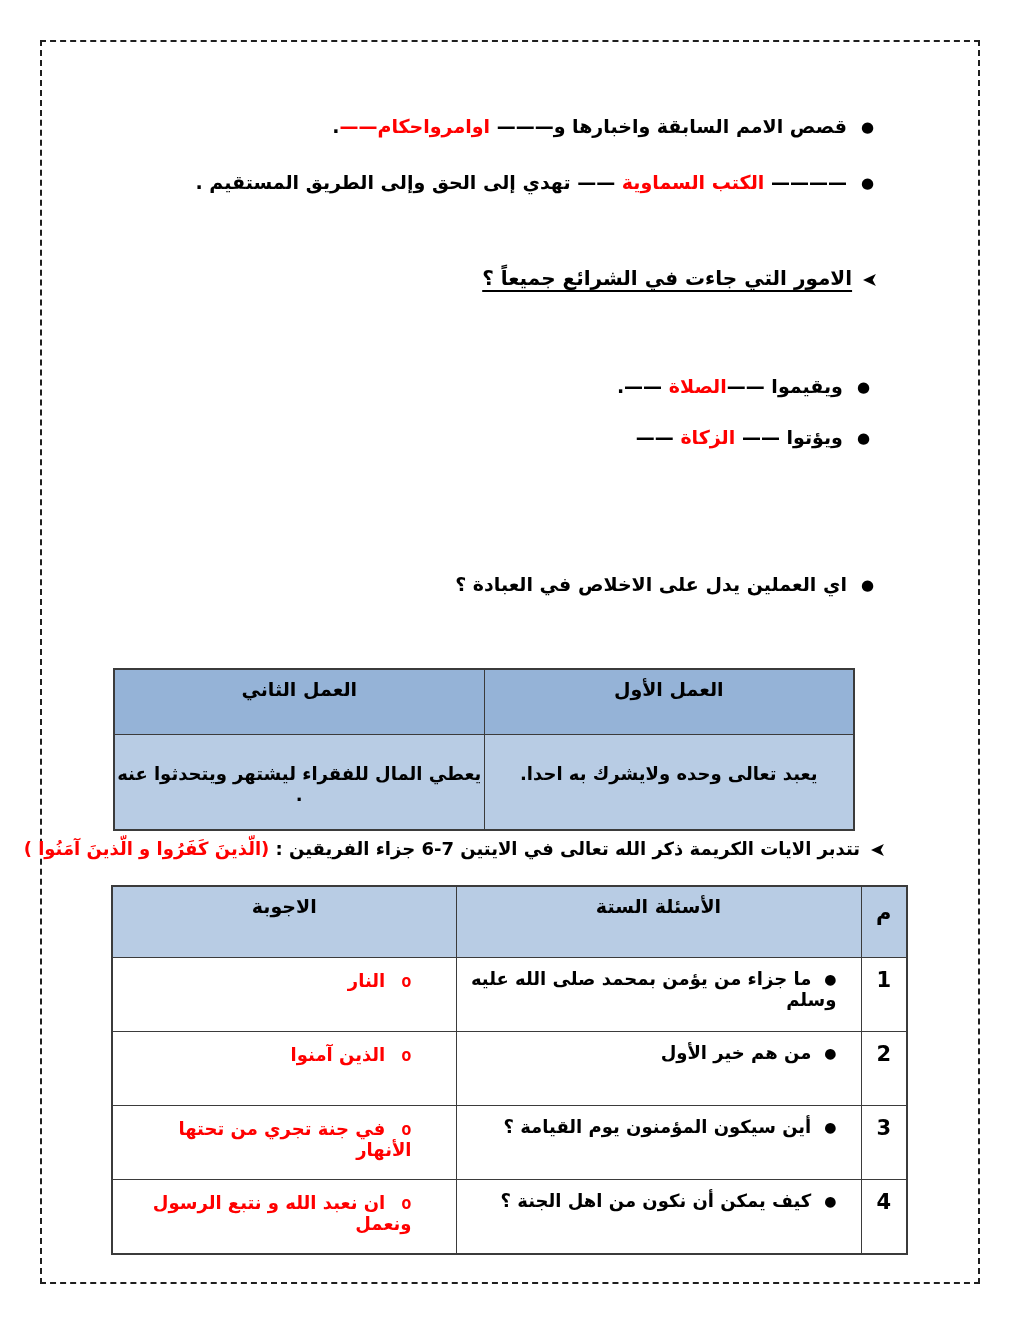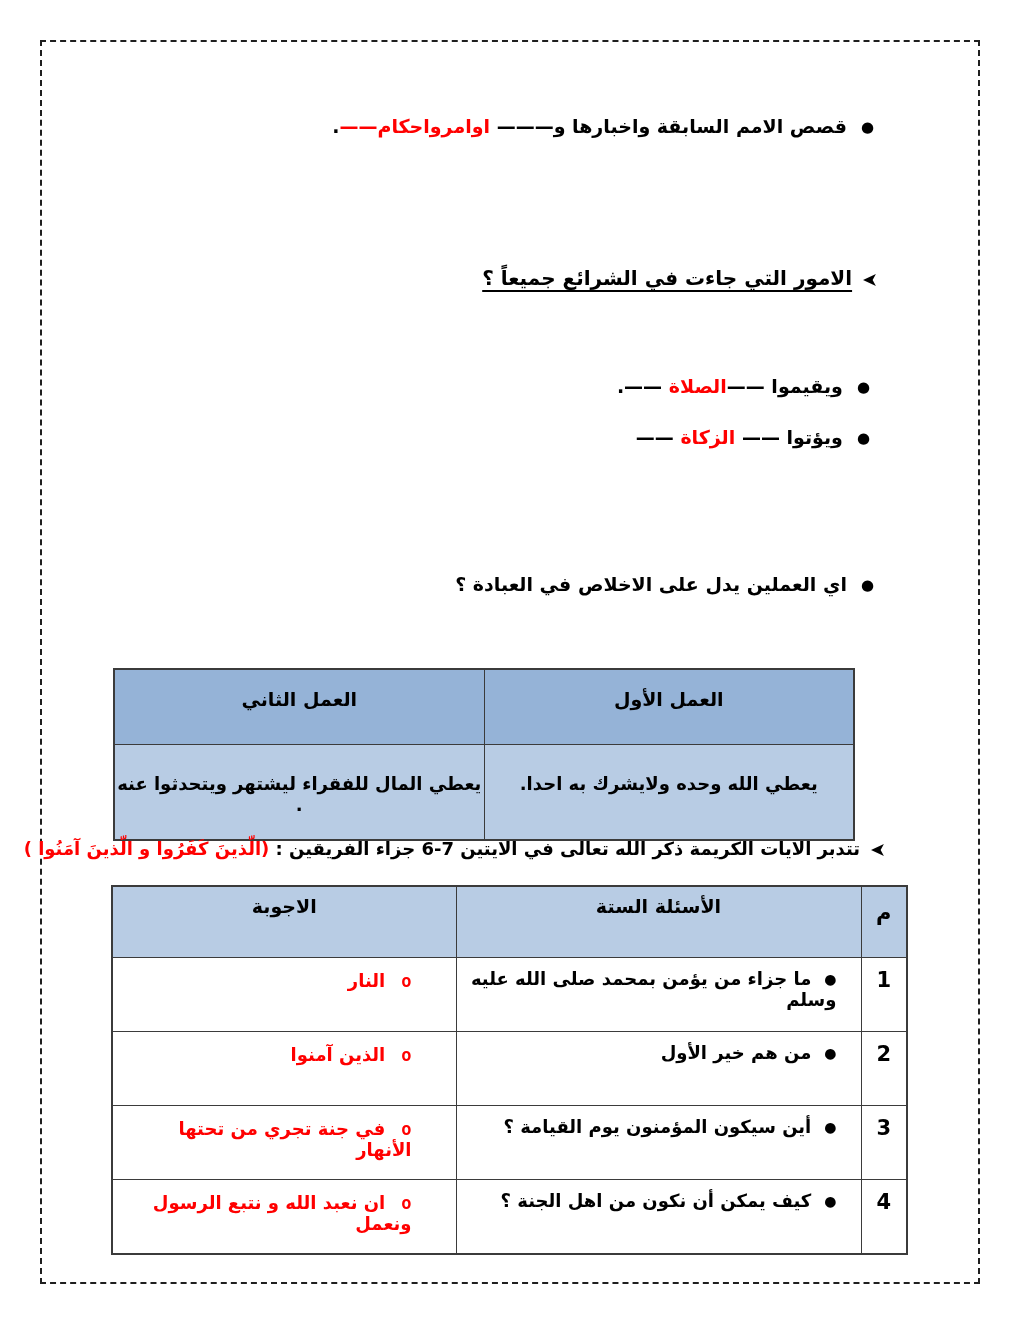--- a/index.html
+++ b/index.html
@@ -23,21 +23,21 @@
   .fs19{font-size:19px;line-height:24px;}
   .dot{display:inline-block;font-size:15px;margin-left:14px;vertical-align:1px;}
   .red{color:#ff0000;}
   .dash{letter-spacing:-1px;}
   .arrow{display:inline-block;transform:scaleX(-1);font-size:19px;margin-left:10px;vertical-align:-1px;}
   .uline{text-decoration:underline;text-decoration-thickness:2px;text-underline-offset:5px;}
 
   table{border-collapse:collapse;table-layout:fixed;}
   .t1{position:absolute;top:668px;right:165px;width:742px;border:2.5px solid #3b3b3b;}
   .t1 td{border:1.5px solid #3b3b3b;vertical-align:top;text-align:center;}
-  .t1 .hdr td{background:#95b3d7;height:55px;padding-top:18px;font-size:19px;}
+  .t1 .hdr td{background:#95b3d7;height:55px;padding-top:8px;font-size:19px;}
   .t1 .row td{background:#b8cce4;height:65px;padding-top:28px;font-size:18px;}
 
   .t2{position:absolute;top:885px;right:112px;width:795px;border:2.5px solid #3b3b3b;}
   .t2 td{border:1.5px solid #3b3b3b;vertical-align:top;font-size:18px;}
   .t2 .hdr td{background:#b8cce4;height:55px;padding-top:8px;text-align:center;font-size:19px;}
   .t2 td.numcell{background:#b8cce4;text-align:center;padding-top:10px;font-size:21px;}
   .t2 tr.datarow td{height:61px;background:#ffffff;}
   .t2 td.qcell{padding:10px 24px 0 6px;text-align:right;}
   .t2 td.acell{padding:12px 44px 0 6px;text-align:right;color:#ff0000;}
   .qdot{display:inline-block;font-size:14px;margin-left:13px;vertical-align:1px;}
@@ -46,20 +46,23 @@
 </head>
 <body>
 
 <div class="page">
   <div class="page-border"></div>
 
   <div class="abs fs19" style="top:114px;right:146px;">
     <span class="dot">●</span><span>قصص الامم السابقة واخبارها و</span><span class="dash">———</span> <span class="red">اوامرواحكام</span><span class="dash red">——</span><span>.</span>
   </div>
 
+  <div class="abs fs19" style="top:170px;right:146px;">
+    <span class="dot">●</span><span class="dash">————</span> <span class="red">الكتب السماوية</span> <span class="dash">——</span> <span>تهدي إلى الحق وإلى الطريق المستقيم .</span>
+  </div>
 
   <div class="abs" style="top:266px;right:142px;font-size:20px;">
     <span class="arrow">➤</span><span class="uline">الامور التي جاءت في الشرائع جميعاً ؟</span>
   </div>
 
   <div class="abs fs19" style="top:374px;right:150px;">
     <span class="dot">●</span><span>ويقيموا </span><span class="dash">——</span><span class="red">الصلاة</span> <span class="dash">——</span><span>.</span>
   </div>
   <div class="abs fs19" style="top:425px;right:150px;">
     <span class="dot">●</span><span>ويؤتوا </span><span class="dash">——</span> <span class="red">الزكاة</span> <span class="dash">——</span><span></span>
@@ -73,21 +76,21 @@
     <colgroup>
         <col style="width:50%">
         <col style="width:50%">
       </colgroup>
     <tbody>
         <tr class="hdr">
       <td>العمل الأول</td>
       <td>العمل الثاني</td>
     </tr>
     <tr class="row">
-      <td>يعطي الله وحده ولايشرك به احدا.</td>
+      <td>يعبد تعالى وحده ولايشرك به احدا.</td>
       <td>يعطي المال للفقراء ليشتهر ويتحدثوا عنه .</td>
     </tr>
   </tbody>
     </table>
 
   <div class="abs" style="top:838px;right:134px;font-size:18px;">
     <span class="arrow">➤</span><span>تتدبر الايات الكريمة ذكر الله تعالى في الايتين 7-6 جزاء الفريقين : </span><span class="red">(الّذينَ كَفَرُوا و الّذينَ آمَنُوا )</span>
   </div>
 
   <table class="t2">

